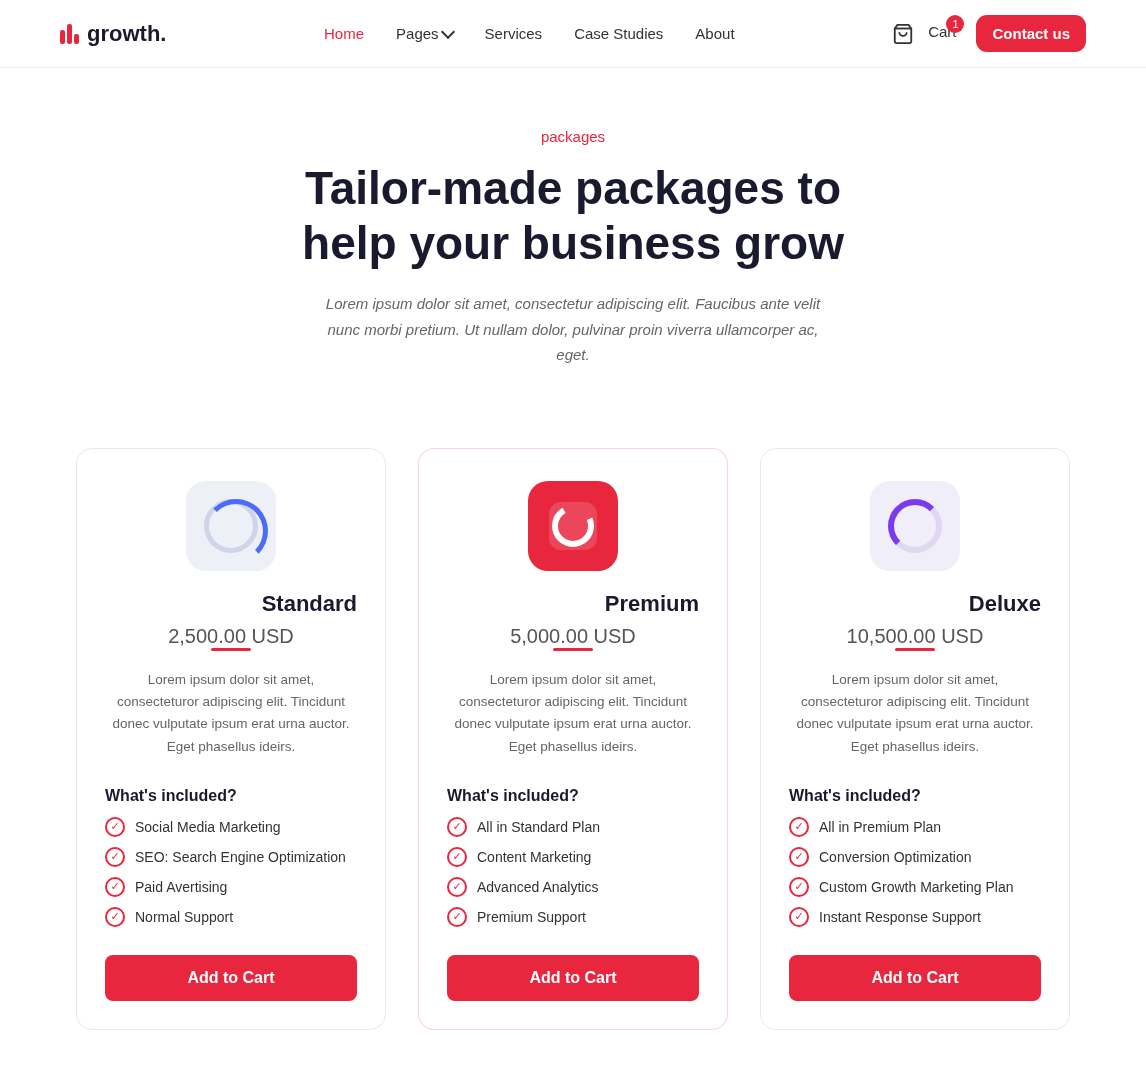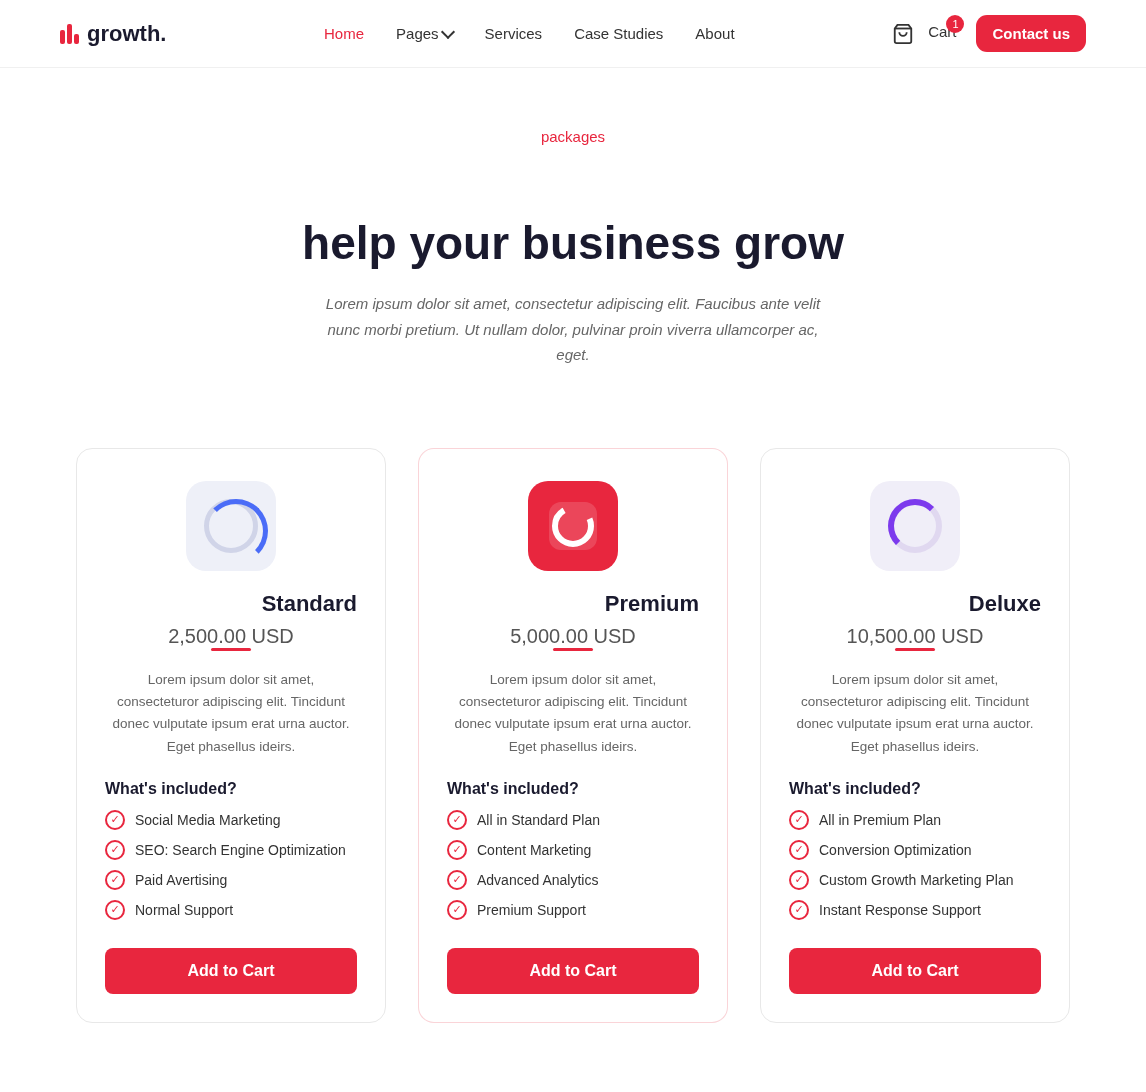--- a/index.html
+++ b/index.html
@@ -91,21 +91,21 @@
     .pkg-name {
       text-align: right; font-size: 22px; font-weight: 700; color: #1a1a2e; margin-bottom: 8px;
     }
     .pkg-price {
       text-align: center; font-size: 20px; color: #555; font-weight: 500; 
     }
     .pkg-divider {
       width: 40px; height: 3px; background: #e8263e; margin: 0 auto 18px; border-radius: 2px;
     }
     .pkg-desc {
-      text-align: center; font-size: 13.5px; color: #666; line-height: 1.65; margin-bottom: 22px;
+      text-align: center; font-size: 13.5px; color: #666; line-height: 1.65; margin-bottom: 29px;
     }
     .pkg-included-title {
       font-size: 16px; font-weight: 700; color: #1a1a2e; margin-bottom: 12px;
     }
     .pkg-features { list-style: none; display: flex; flex-direction: column; gap: 10px; margin-bottom: 28px; }
     .pkg-feature { display: flex; align-items: center; gap: 10px; font-size: 14px; color: #333; }
     .check-icon {
       width: 20px; height: 20px; border-radius: 50%;
       border: 2px solid #e8263e; flex-shrink: 0;
       display: flex; align-items: center; justify-content: center;
@@ -161,21 +161,21 @@
       <span>Cart</span>
       <span class="cart-badge">1</span>
     </div>
     <button class="contact-btn">Contact us</button>
   </div>
 </nav>
 
 <section class="hero">
   <p class="hero-label">packages</p>
   <h1 class="hero-title">
-    <br>
+    <span>Tailor-made packages to</span><br>
     <span>help your business grow</span>
   </h1>
   <p class="hero-desc">Lorem ipsum dolor sit amet, consectetur adipiscing elit. Faucibus ante velit nunc morbi pretium. Ut nullam dolor, pulvinar proin viverra ullamcorper ac, eget.</p>
 </section>
 
 <div class="packages" id="packages-container">
 <div class="pkg-card">
     <div class="pkg-icon-wrap standard">
       <div class="icon-standard"></div>
     </div>

